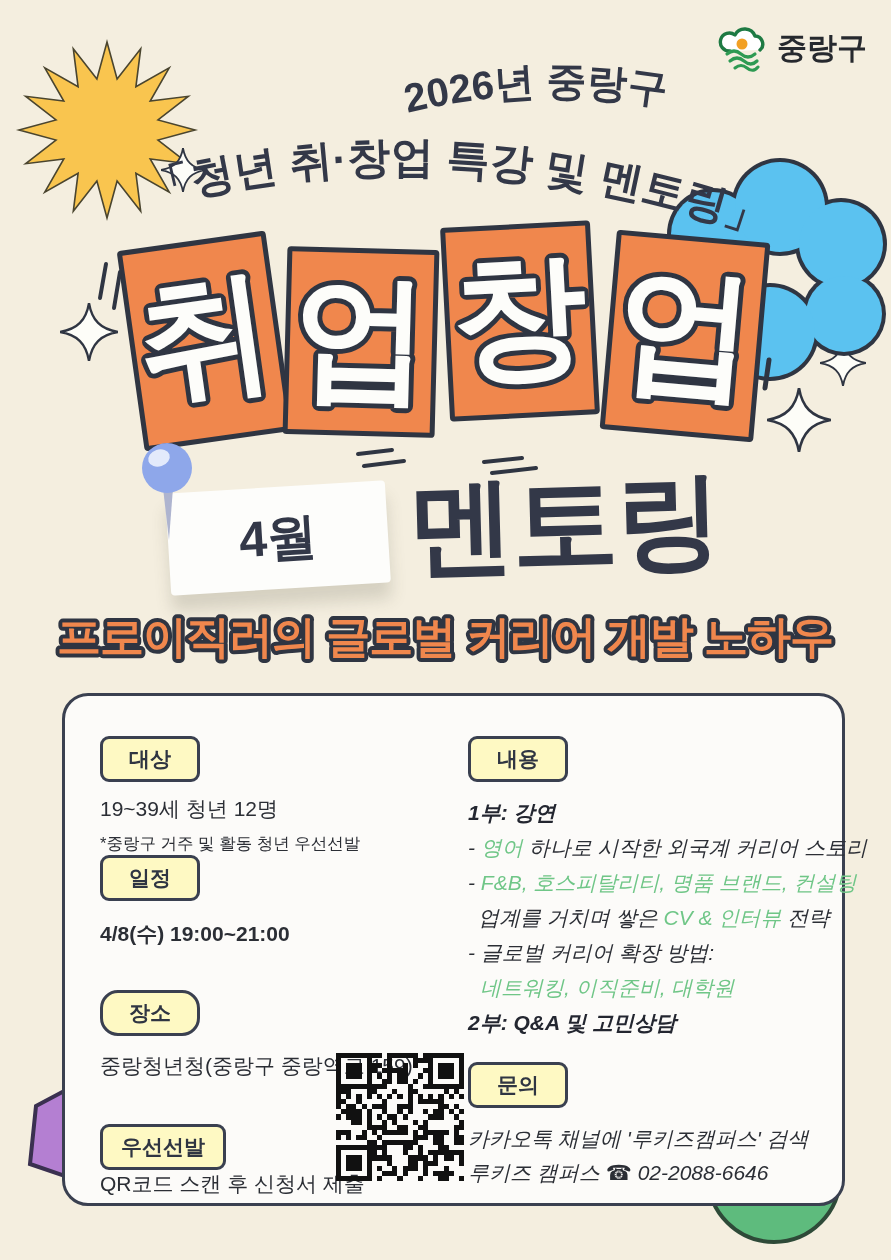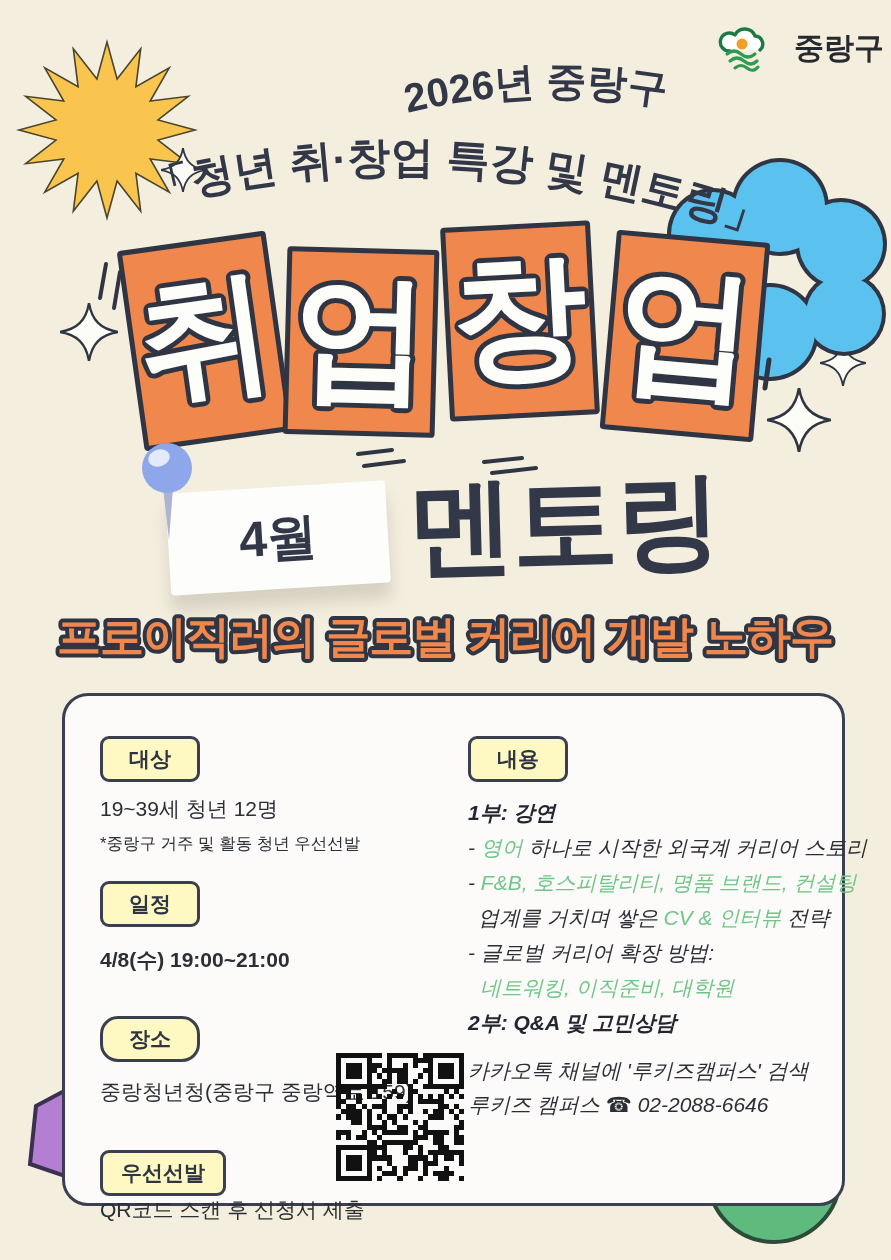--- a/index.html
+++ b/index.html
@@ -12,21 +12,21 @@
   .abs{position:absolute;}
 
   
   .sun{left:12px;top:35px;width:190px;height:190px;z-index:1;}
   .sparkle{z-index:1;}
   .cloud{left:638px;top:152px;width:253px;height:255px;z-index:2;}
   .purple-shape{left:26px;top:1066px;width:74px;height:126px;z-index:1;}
   .green-dome{left:700px;top:1108px;width:150px;height:140px;z-index:1;}
 
   
-  .logo{left:718px;top:24px;display:flex;align-items:center;gap:24px;z-index:3;}
+  .logo{left:718px;top:24px;display:flex;align-items:center;gap:7px;z-index:3;}
   .logo-text{font-size:30px;font-weight:800;color:#26292E;letter-spacing:0px;}
 
   
   .arc-header{left:0;top:40px;width:891px;height:200px;z-index:3;}
   .arc-header text{fill:#333848;font-weight:900;}
 
   
   .hero{left:120px;top:208px;width:680px;height:260px;z-index:3;}
   .hero-box{
     position:absolute;background:#F0874D;border:5px solid #2F3542;
@@ -211,21 +211,21 @@
   <text x="445" y="52" text-anchor="middle" font-size="44">프로이직러의 글로벌 커리어 개발 노하우</text>
 </svg>
 
 <div class="abs card">
 
   <div class="col-left">
     <div class="tag">대상</div>
     <p class="body-line" style="margin-top:13px;">19~39세 청년 12명</p>
     <p class="small-line" style="margin-top:10px;">*중랑구 거주 및 활동 청년 우선선발</p>
 
-    <div class="tag" style="margin-top:26px;">일정</div>
+    <div class="tag" style="">일정</div>
     <p class="body-line" style="margin-top:19px;font-weight:bold;">4/8(수) 19:00~21:00</p>
 
     <div class="tag" style="margin-top:42px;border-radius:18px;">장소</div>
     <p class="body-line" style="margin-top:16px;">중랑청년청(중랑구 중랑역로 159)</p>
 
     <div class="tag wide" style="margin-top:44px;">우선선발</div>
     <p class="body-line" style="margin-top:0;">QR코드 스캔 후 신청서 제출</p>
   </div>
 
   <div class="qr">
@@ -567,16 +567,17 @@
   <div class="col-right content-lines">
     <div class="tag">내용</div>
     <p class="body-line bold" style="margin-top:13px;">1부: 강연</p>
     <p class="body-line"><span>- </span><span class="gr">영어</span><span> 하나로 시작한 외국계 커리어 스토리</span></p>
     <p class="body-line"><span>- </span><span class="gr">F&amp;B, 호스피탈리티, 명품 브랜드, 컨설팅</span></p>
     <p class="body-line" style="padding-left:10px;"><span>업계를 거치며 쌓은 </span><span class="gr">CV &amp; 인터뷰</span><span> 전략</span></p>
     <p class="body-line"><span>- 글로벌 커리어 확장 방법:</span></p>
     <p class="body-line" style="padding-left:12px;"><span class="gr">네트워킹, 이직준비, 대학원</span></p>
     <p class="body-line bold">2부: Q&amp;A 및 고민상담</p>
 
+    <div class="tag" style="margin-top:22px;">문의</div>
     <p class="body-line" style="margin-top:14px;line-height:34px;">카카오톡 채널에 '루키즈캠퍼스' 검색</p>
     <p class="body-line" style="line-height:34px;">루키즈 캠퍼스 ☎ 02-2088-6646</p>
   </div>
 </div>
 
 </body></html>

